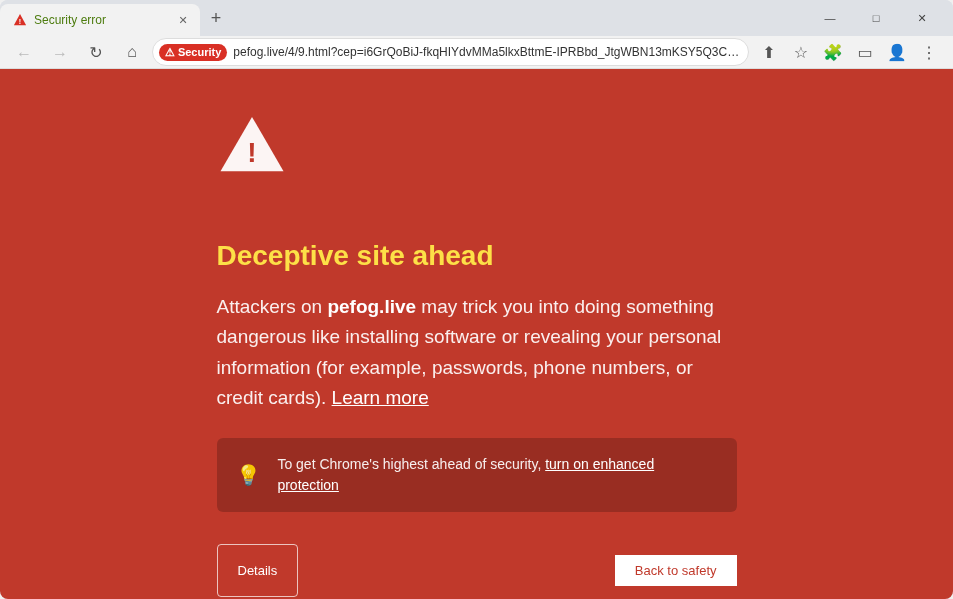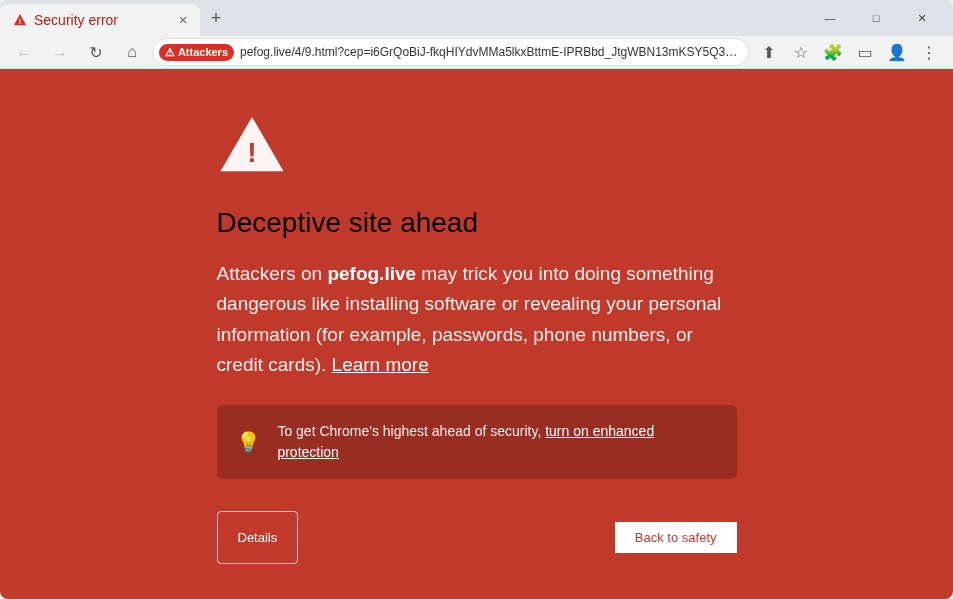--- a/index.html
+++ b/index.html
@@ -49,22 +49,22 @@
     .tab-favicon {
       width: 16px;
       height: 16px;
       font-size: 12px;
       display: flex;
       align-items: center;
       justify-content: center;
     }
 
     .tab-title {
-      font-size: 14px;
-      color: #b91c1c;
+      font-size: 12px;
+      color: #4d7c0f;
       flex: 1;
       white-space: nowrap;
       overflow: hidden;
       text-overflow: ellipsis;
     }
 
     .tab-close {
       width: 18px;
       height: 18px;
       border-radius: 50%;
@@ -209,23 +209,24 @@
     }
 
     .warning-triangle {
       width: 70px;
       height: 70px;
       margin-bottom: 24px;
     }
 
     .error-title {
       font-size: 28px;
-      font-weight: 400;
-      color: #000000;
+      font-weight: 700;
+      color: #fde047;
       margin-bottom: 20px;
+      margin-top: 33px;
     }
 
     .error-description {
       font-size: 19px;
       color: rgba(255,255,255,0.92);
       line-height: 1.6;
       margin-bottom: 24px;
     }
 
     .error-description .site-name {
@@ -343,21 +344,21 @@
     </div>
     <div class="nav-btn">
       <span>↻</span>
     </div>
     <div class="nav-btn">
       <span>⌂</span>
     </div>
     <div class="address-bar">
       <div class="dangerous-badge">
         <span class="warning-icon">⚠</span>
-        <span>Attackers</span>
+        <span>Security</span>
       </div>
       <span class="address-text">pefog.live/4/9.html?cep=i6GrQoBiJ-fkqHIYdvMMa5lkxBttmE-IPRBbd_JtgWBN13mKSY5Q3CtCMwfEhh9o...</span>
     </div>
     <div class="toolbar-actions">
       <div class="toolbar-icon-btn">
         <span>⬆</span>
       </div>
       <div class="toolbar-icon-btn">
         <span>☆</span>
       </div>

